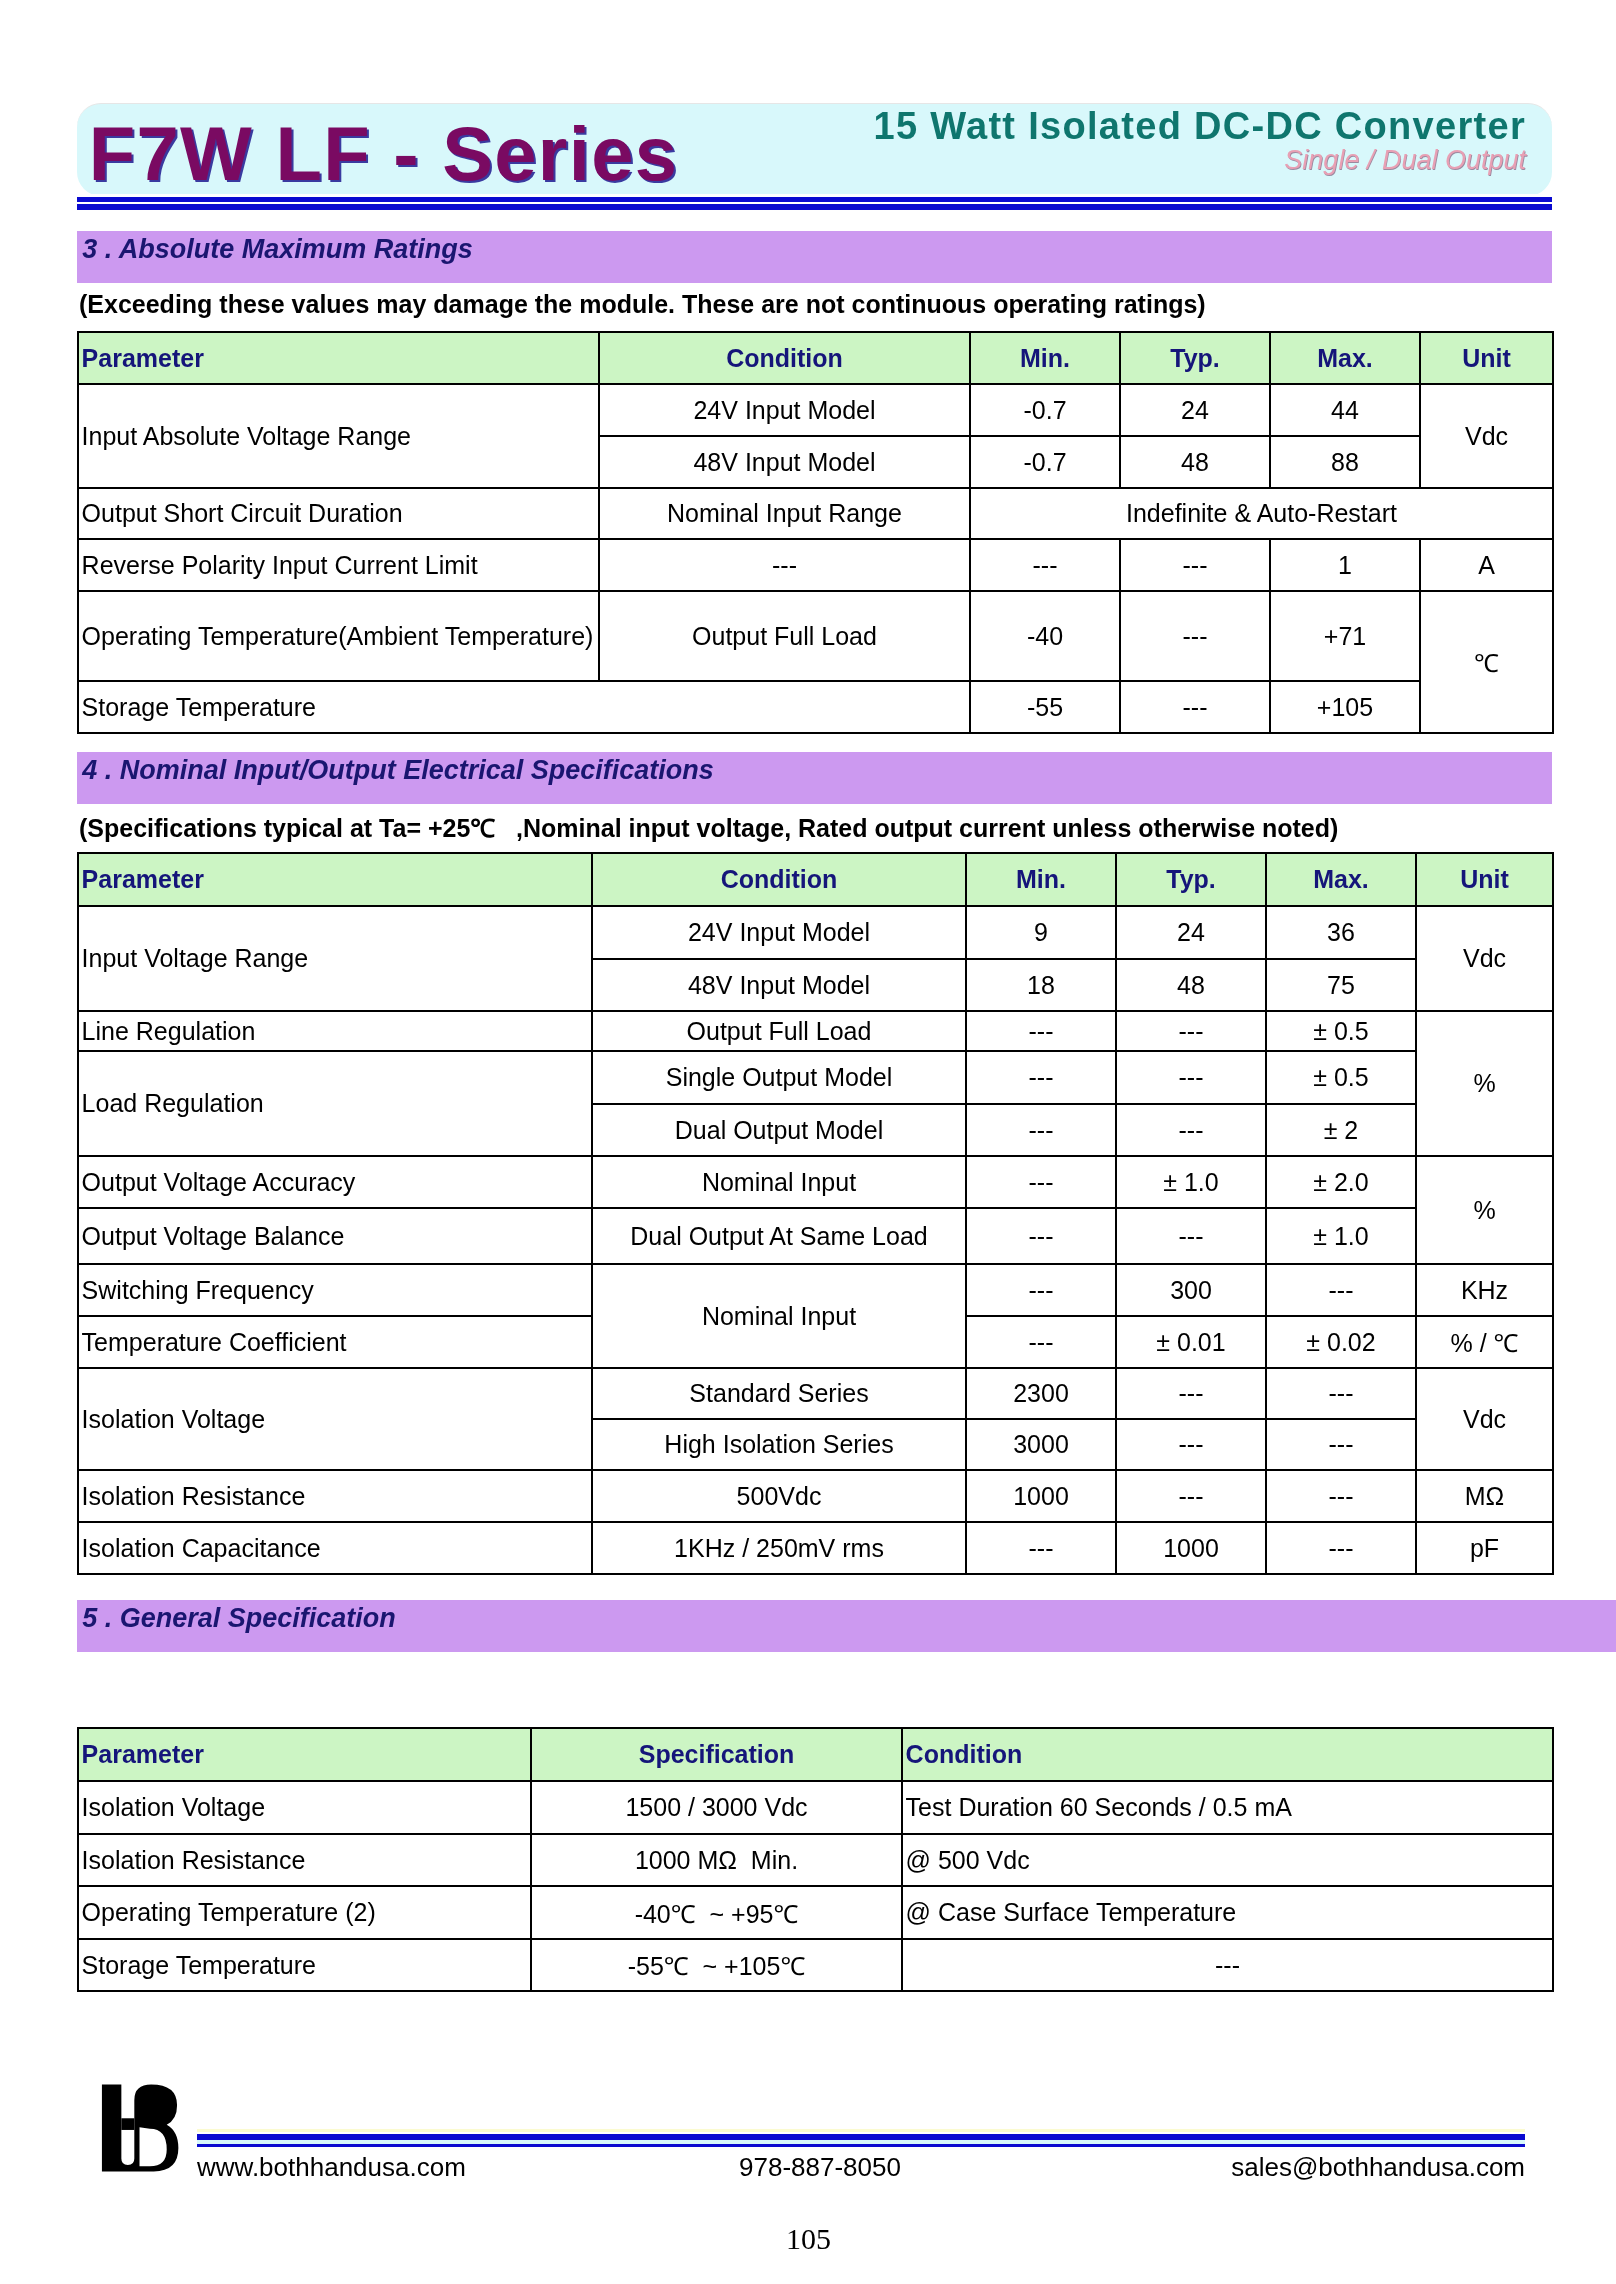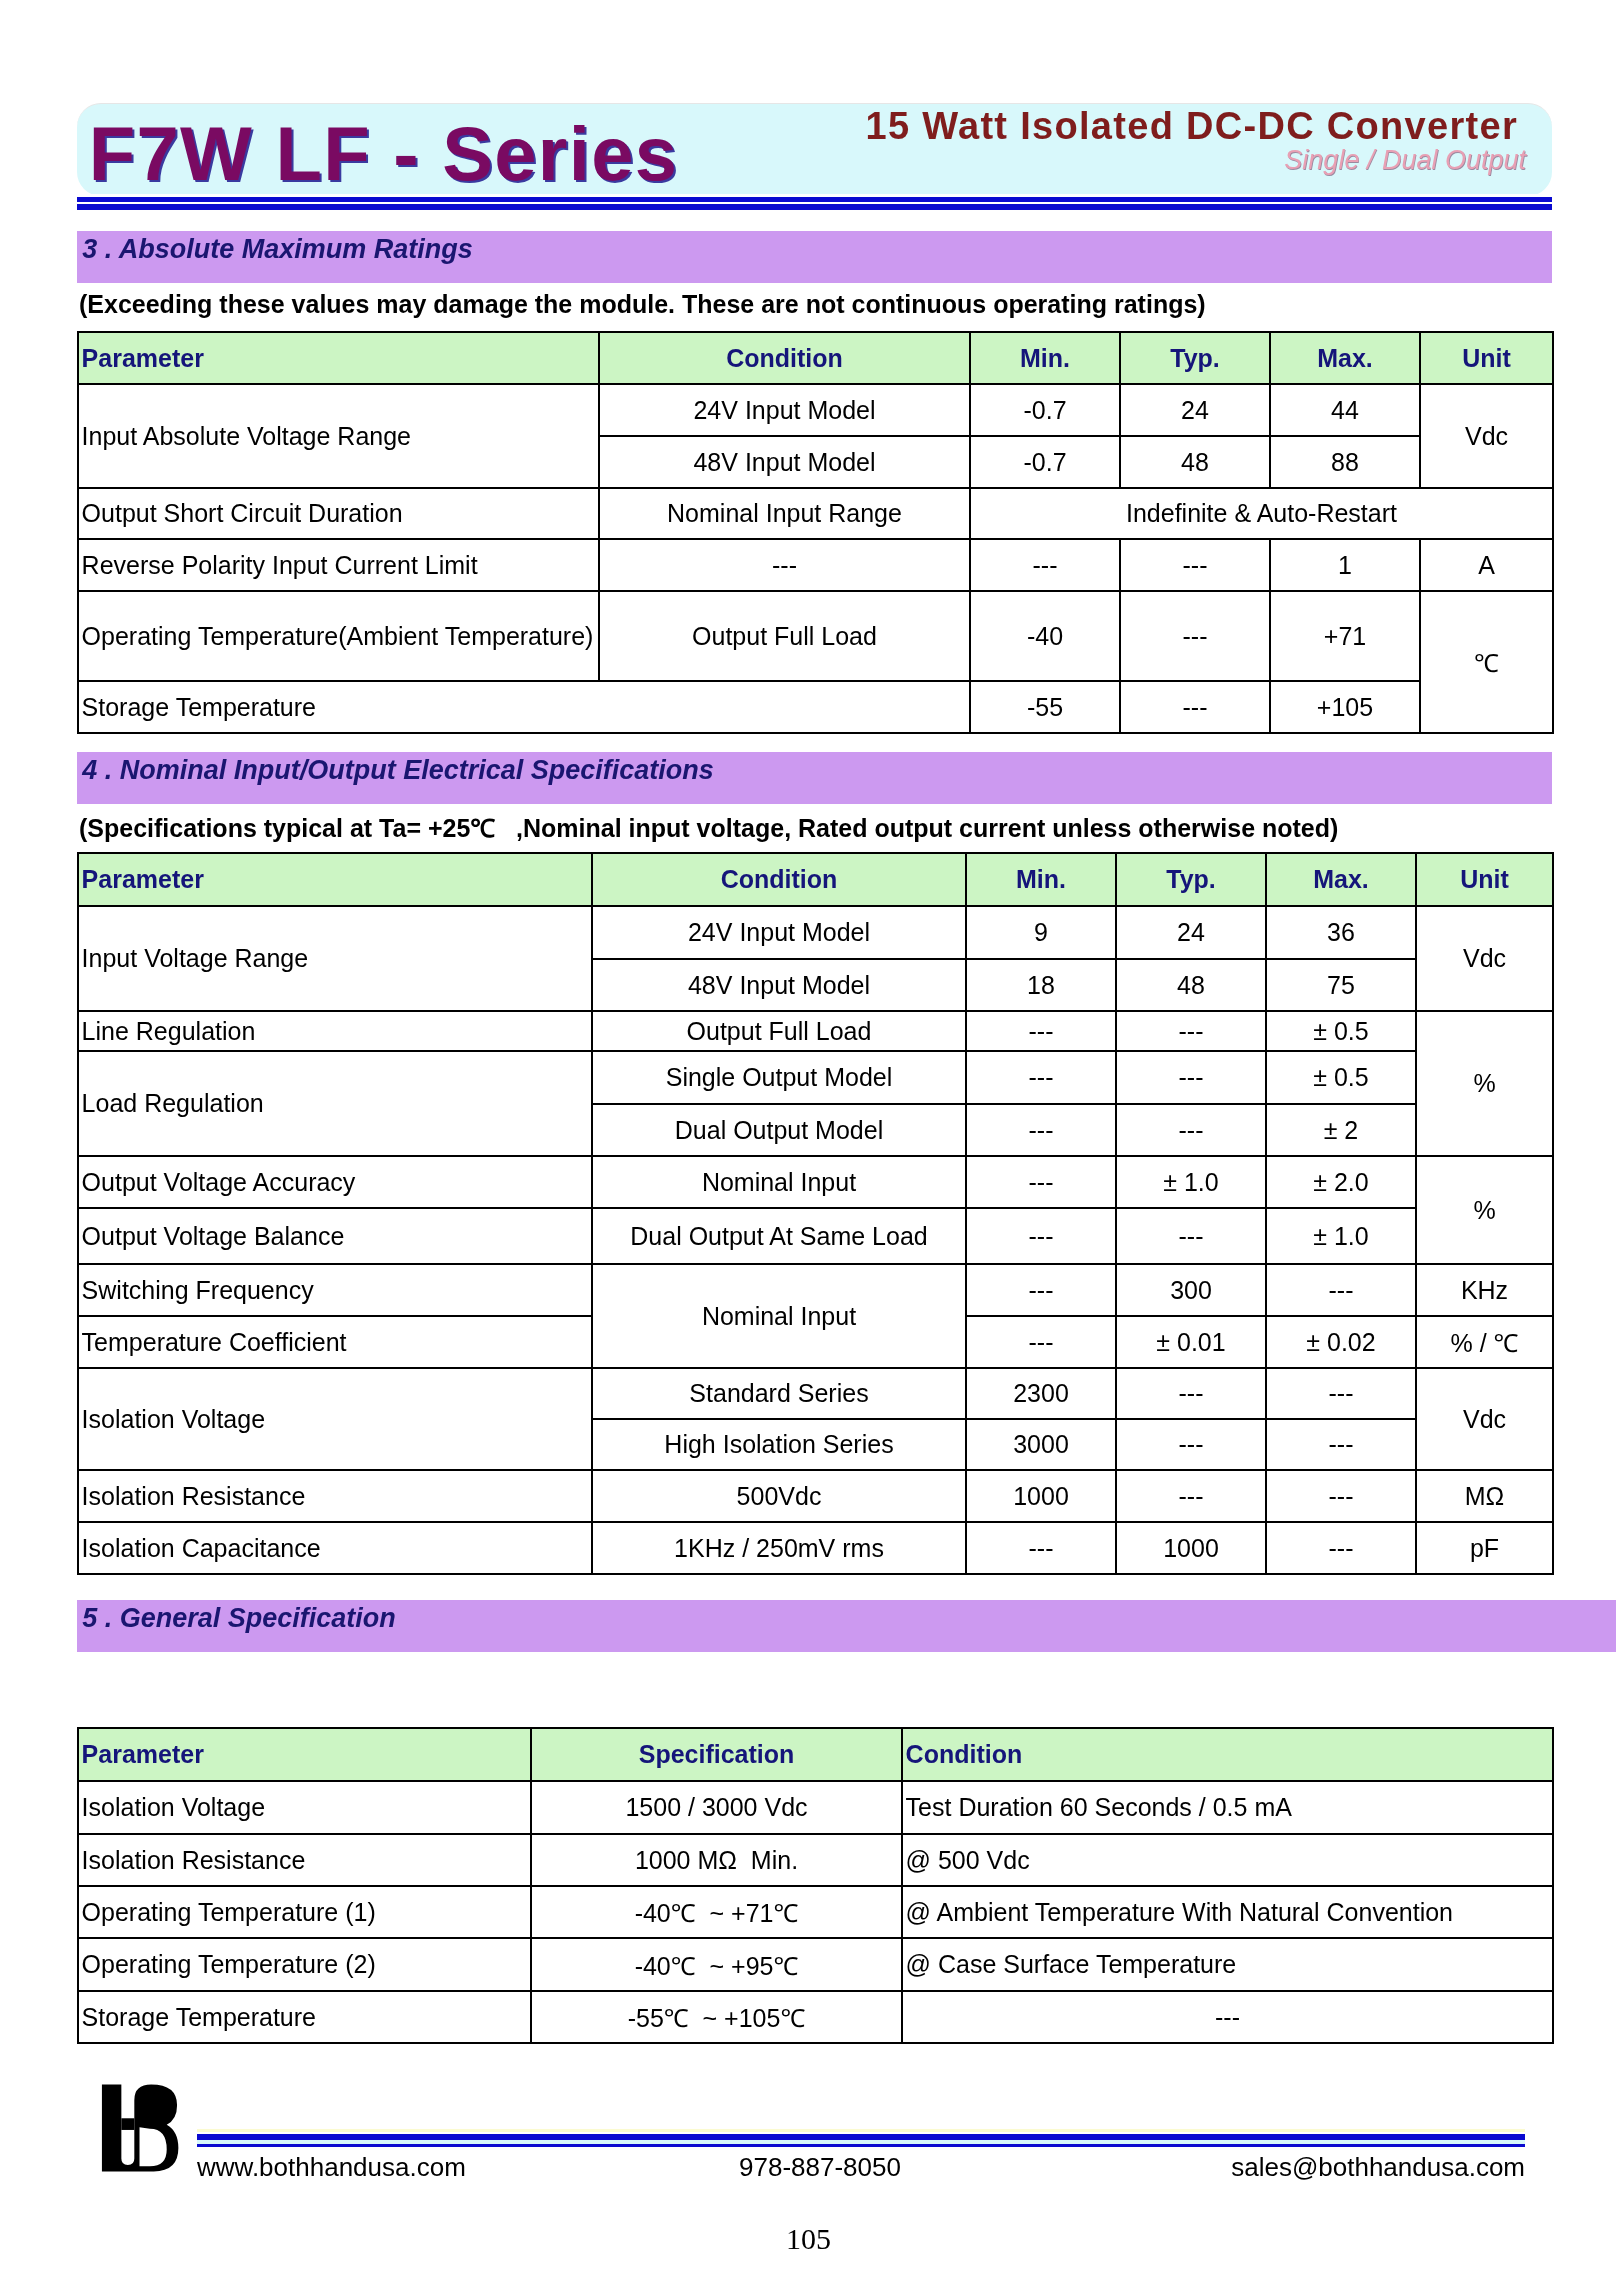--- a/index.html
+++ b/index.html
@@ -1,21 +1,21 @@
 <!DOCTYPE html>
 <html style="font-size:10.4px"><head>
 <meta charset="utf-8">
 <style>
   html, body { margin:0; padding:0; background:#ffffff; }
   body { width:1617px; height:2284px; position:relative; font-family:"Liberation Sans", sans-serif; color:#000; overflow:hidden; }
 
   
   .hdr { position:absolute; left:77px; top:103px; width:1475px; height:92px; background:#d8f8fb; border-top:1.3px solid #e6e6e6;border-radius:24px; }
   .hdr-title { position:absolute; left:11.7px; top:11.7px; font-size:76px; font-weight:bold; color:#7a0a62; letter-spacing:1.3px; text-shadow:2px 2px 0 #3a3aa0; line-height:1; }
-  .hdr-sub { position:absolute; right:34px; top:0px; font-size:38px; font-weight:bold; color:#7f1d1d; letter-spacing:1.3px; line-height:1.2; }
+  .hdr-sub { position:absolute; right:26px; top:0px; font-size:38px; font-weight:bold; color:#0f766e; letter-spacing:1.3px; line-height:1.2; }
   .hdr-sub2 { position:absolute; right:26px; top:40px; font-size:27px; font-style:italic; color:#e8a0b4; text-shadow:0.7px 0.7px 0 #9a8aa0; line-height:1.2; }
   .hdr-lines { position:absolute; left:77px; top:194px; width:1475px; height:15.6px; background:#ffffff; }
   .hdr-lines .l1 { position:absolute; left:0; top:2.6px; width:100%; height:5.2px; background:#0a0ad0; }
   .hdr-lines .l2 { position:absolute; left:0; top:9.8px; width:100%; height:5.9px; background:#0a0ad0; }
 
   
   .sec-bar { position:absolute; left:77px; width:1475px; height:52px; background:#cc99f0; }
   .sec-title { position:absolute; left:5.2px; top:2.6px; font-size:27px; font-weight:bold; font-style:italic; color:#1a1670; line-height:1.15; }
   .sec-note { position:absolute; left:79px; font-size:25px; font-weight:bold; color:#000; }
 
@@ -255,25 +255,20 @@
   <tr style="height:53px">
     <td class="l">Isolation Voltage</td>
     <td>1500 / 3000 Vdc</td>
     <td class="l">Test Duration 60 Seconds / 0.5 mA</td>
   </tr>
   <tr style="height:52px">
     <td class="l">Isolation Resistance</td>
     <td style="white-space:pre">1000 MΩ  Min.</td>
     <td class="l">@ 500 Vdc</td>
   </tr>
-  <tr style="height:52px">
-    <td class="l">Operating Temperature (1)</td>
-    <td style="white-space:pre">-40℃  ~ +71℃</td>
-    <td class="l">@ Ambient Temperature With Natural Convention</td>
-  </tr>
   <tr style="height:53px">
     <td class="l">Operating Temperature (2)</td>
     <td style="white-space:pre">-40℃  ~ +95℃</td>
     <td class="l">@ Case Surface Temperature</td>
   </tr>
   <tr style="height:52px">
     <td class="l">Storage Temperature</td>
     <td style="white-space:pre">-55℃  ~ +105℃</td>
     <td>---</td>
   </tr>

